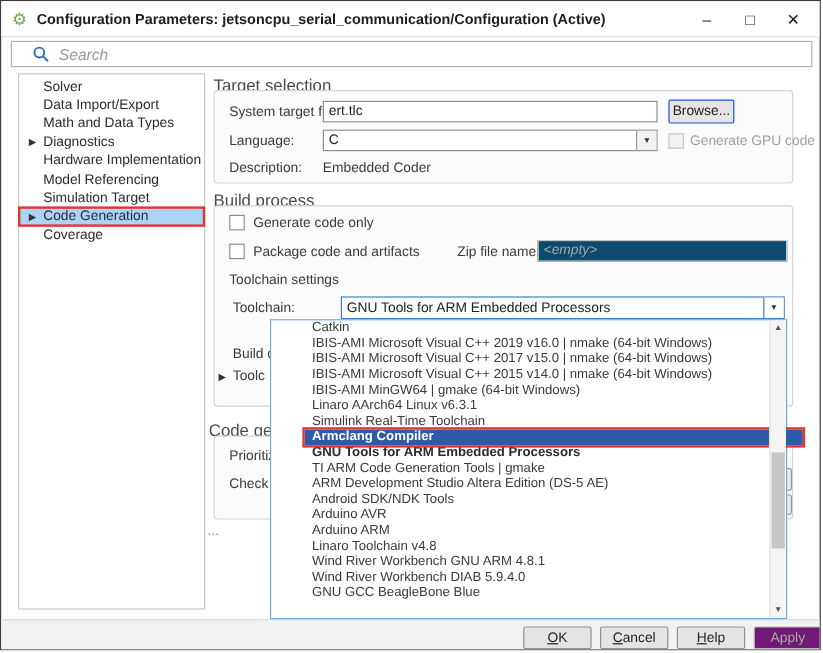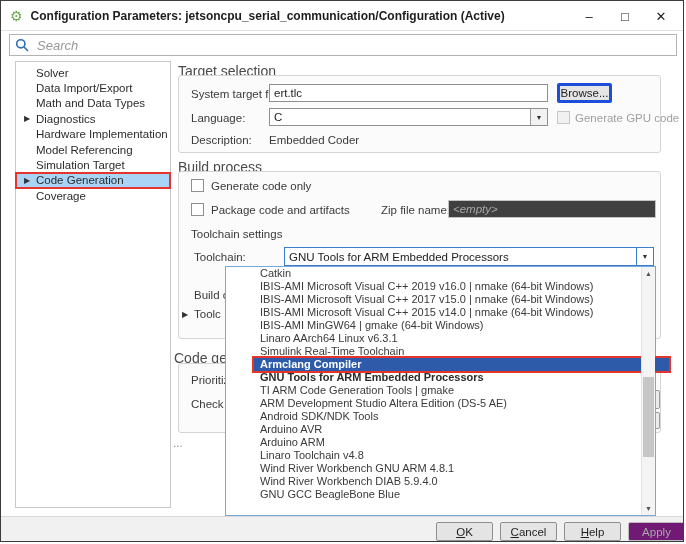--- a/index.html
+++ b/index.html
@@ -10,43 +10,43 @@
   .titlebar{position:absolute;left:0;top:0;width:100%;height:30px;display:flex;align-items:center;
     padding-left:9px;border-bottom:1px solid #e3e3e3;background:#fff;}
   .app-icon{font-size:14px;color:#6aa84f;margin-right:8px;line-height:14px;}
   .title-text{font-size:12px;font-weight:600;color:#1d1d1d;white-space:nowrap;}
   .win-controls{position:absolute;right:4px;top:0;height:30px;display:flex;}
   .win-btn{width:36px;height:30px;display:flex;align-items:center;justify-content:center;
     font-size:13px;color:#222;cursor:default;}
 
   
   .search-wrap{position:absolute;left:8px;top:33px;width:668px;height:22px;border:1px solid #b3b3b3;
-    background:#fff;display:flex;align-items:center;padding-left:5px;}
+    background:#fff;display:flex;align-items:center;padding-left:17px;}
   .search-wrap input{border:none;outline:none;flex:1;font-size:13px;font-style:italic;color:#555;
     margin-left:6px;background:transparent;}
   .search-wrap input::placeholder{color:#979797;font-style:italic;}
 
   
   .sidebar{position:absolute;left:14px;top:60px;width:156px;height:447px;border:1px solid #c9c9c9;
     background:#fff;padding-top:3px;}
   .side-row{display:flex;align-items:center;height:15.4px;font-size:11.5px;color:#2c2c2c;
     padding-left:8px;white-space:nowrap;cursor:default;}
   .tree-arrow{width:12px;font-size:8px;color:#333;flex:0 0 12px;}
   .side-row.selected{background:#a9d4f5;outline:2px solid #e5342c;outline-offset:-1px;}
 
   
   .sec-label{position:absolute;font-size:14px;color:#4a4a4a;white-space:nowrap;}
   .group-box{position:absolute;border:1px solid #d5d5d5;border-radius:3px;background:#fbfbfb;}
   .fld-label{position:absolute;font-size:11.5px;color:#3a3a3a;white-space:nowrap;}
   .fld-label.dim{color:#9f9f9f;}
   .txt-input{position:absolute;border:1px solid #8f8f8f;background:#fff;font-size:11.5px;color:#222;
     padding:0 4px;outline:none;}
-  .txt-input.disabled{background:#404040;border-color:#c4c4c4;font-style:italic;color:#a6a6a6;}
+  .txt-input.disabled{background:#0c4a6e;border-color:#c4c4c4;font-style:italic;color:#a6a6a6;}
   .txt-input.disabled::placeholder{color:#a6a6a6;font-style:italic;}
-  .btn{position:absolute;background:#e5e5e5;border:3px solid #1d4ed8;border-radius:2px;
+  .btn{position:absolute;background:#e5e5e5;border:1px solid #1d4ed8;border-radius:2px;
     font-size:11.5px;color:#222;display:flex;align-items:center;justify-content:center;cursor:default;}
   .checkbox{position:absolute;width:13px;height:13px;border:1px solid #8f8f8f;background:#fff;}
   .checkbox.disabled{border-color:#c6c6c6;background:#f1f1f1;}
   .combo{position:absolute;background:#fff;border:1px solid #8f8f8f;display:flex;align-items:center;}
   .combo .combo-val{flex:1;font-size:11.5px;color:#222;padding-left:4px;white-space:nowrap;overflow:hidden;}
   .combo .combo-arrow{width:17px;align-self:stretch;border-left:1px solid #9a9a9a;background:#f2f2f2;
     display:flex;align-items:center;justify-content:center;font-size:7px;color:#333;}
   .combo.focused{border:1px solid #3d7ecc;}
   .combo.focused .combo-arrow{border-left:1px solid #3d7ecc;background:#fff;}
 

